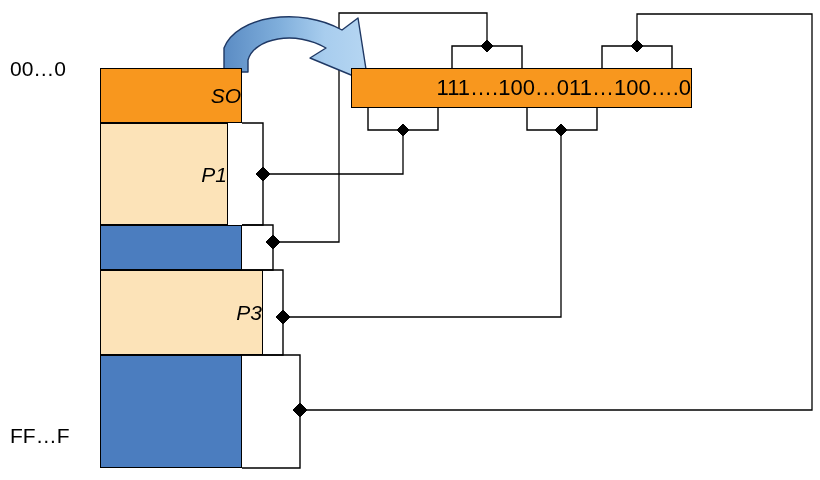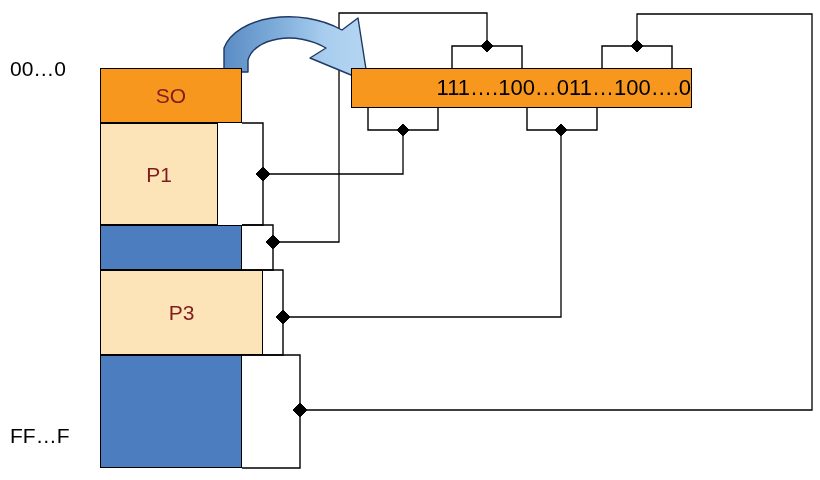--- a/index.html
+++ b/index.html
@@ -1,22 +1,22 @@
 <!DOCTYPE html>
 <html><head>
 <meta charset="utf-8">
 <style>
   html,body{margin:0;padding:0;background:#ffffff;}
   body{width:820px;height:480px;overflow:hidden;
        font-family:"Liberation Sans","DejaVu Sans",sans-serif;}
   #stage{position:relative;width:820px;height:480px;background:#fff;}
   #wires{position:absolute;left:0;top:0;width:820px;height:480px;}
   .memblk{position:absolute;box-sizing:border-box;border:1px solid #000;
-          display:flex;align-items:center;justify-content:center;
-          font-size:21px;color:#7f1d1d;line-height:1;}
+          display:flex;align-items:center;justify-content:flex-end;
+          font-size:21px;color:#000000;line-height:1;font-style:italic;}
   .bitbar{position:absolute;box-sizing:border-box;border:1px solid #000;
           display:flex;align-items:center;justify-content:flex-end;
           font-size:22px;color:#000;letter-spacing:0px;white-space:nowrap;}
   .endlbl{position:absolute;font-size:21px;color:#000;white-space:nowrap;}
 </style>
 </head>
 <body>
 
 <div id="stage">
 
@@ -78,21 +78,21 @@
              L248 72 Z" fill="url(#arrGrad)" stroke="#1F3864" stroke-width="1.4" stroke-linejoin="round"></path>
   </svg>
 
   <div class="endlbl" style="left:10px; top:57px;">00…0</div>
   <div class="endlbl" style="left:10px; top:424px;">FF…F</div>
 
   <div class="memblk" style="left:100px; top:68px;  width:142px; height:55px;  background:#F8971E;">
     <span>SO</span>
   </div>
 
-  <div class="memblk" style="left:100px; top:123px; width:118px; height:102px; background:#FCE3B8;">
+  <div class="memblk" style="left:100px; top:123px; width:128px; height:102px; background:#FCE3B8;">
     <span>P1</span>
   </div>
 
   <div class="memblk" style="left:100px; top:225px; width:142px; height:45px;  background:#4B7DBF;">
     <span></span>
   </div>
 
   <div class="memblk" style="left:100px; top:270px; width:163px; height:85px;  background:#FCE3B8;">
     <span>P3</span>
   </div>

